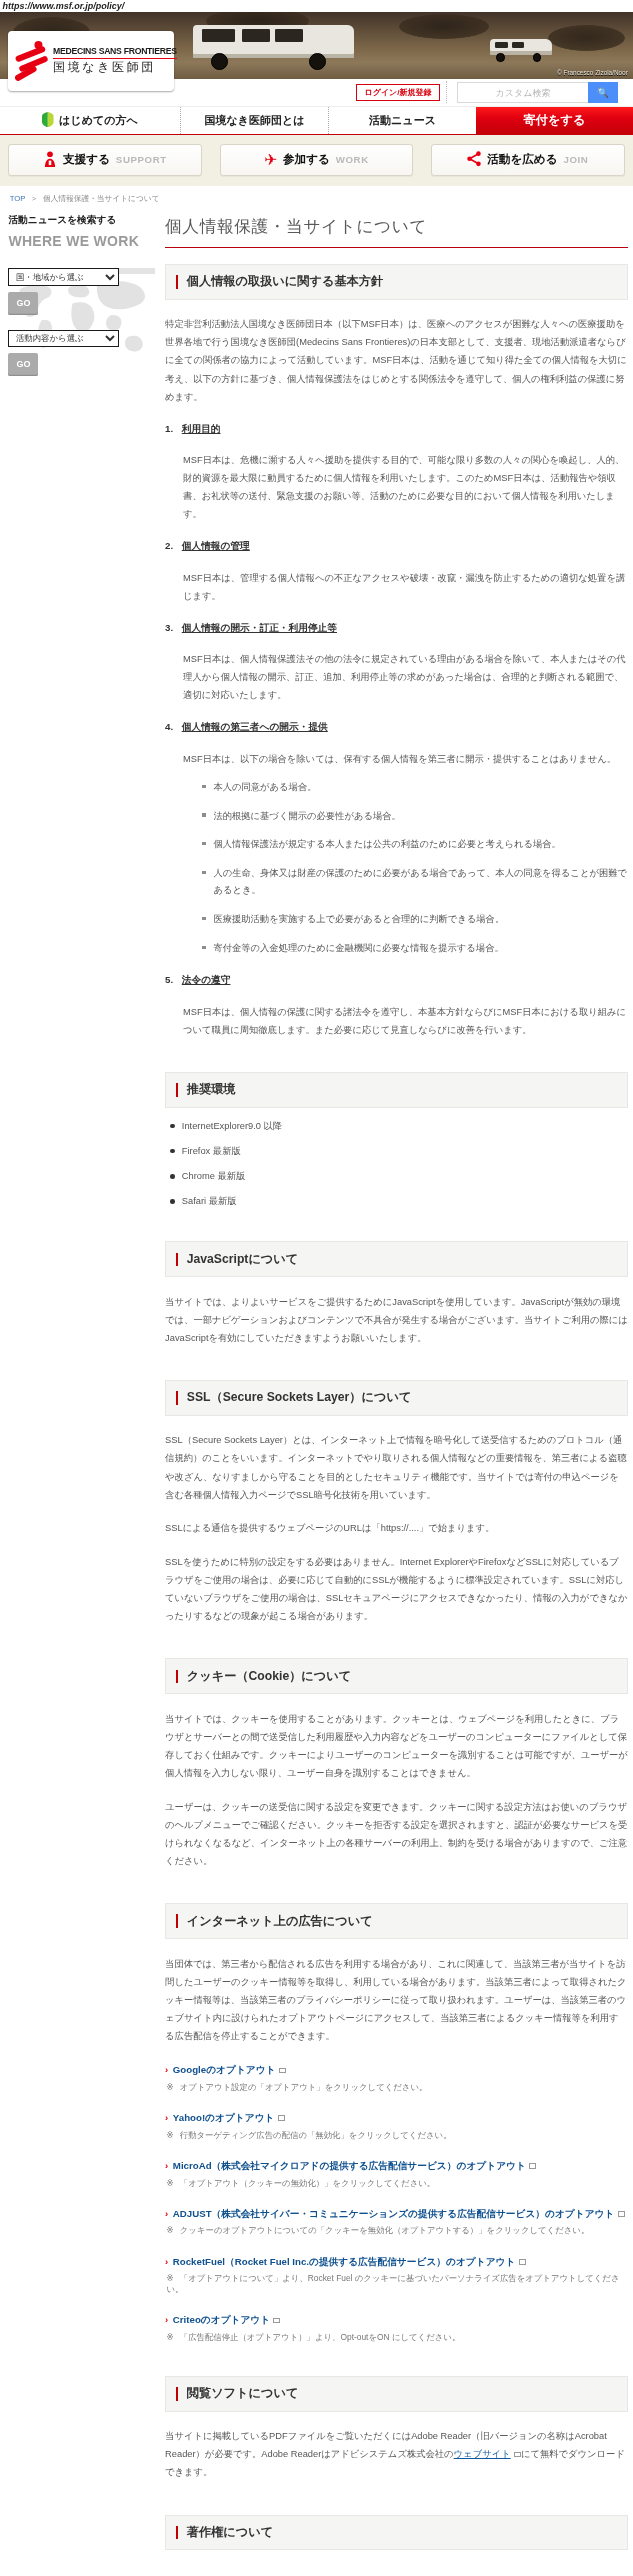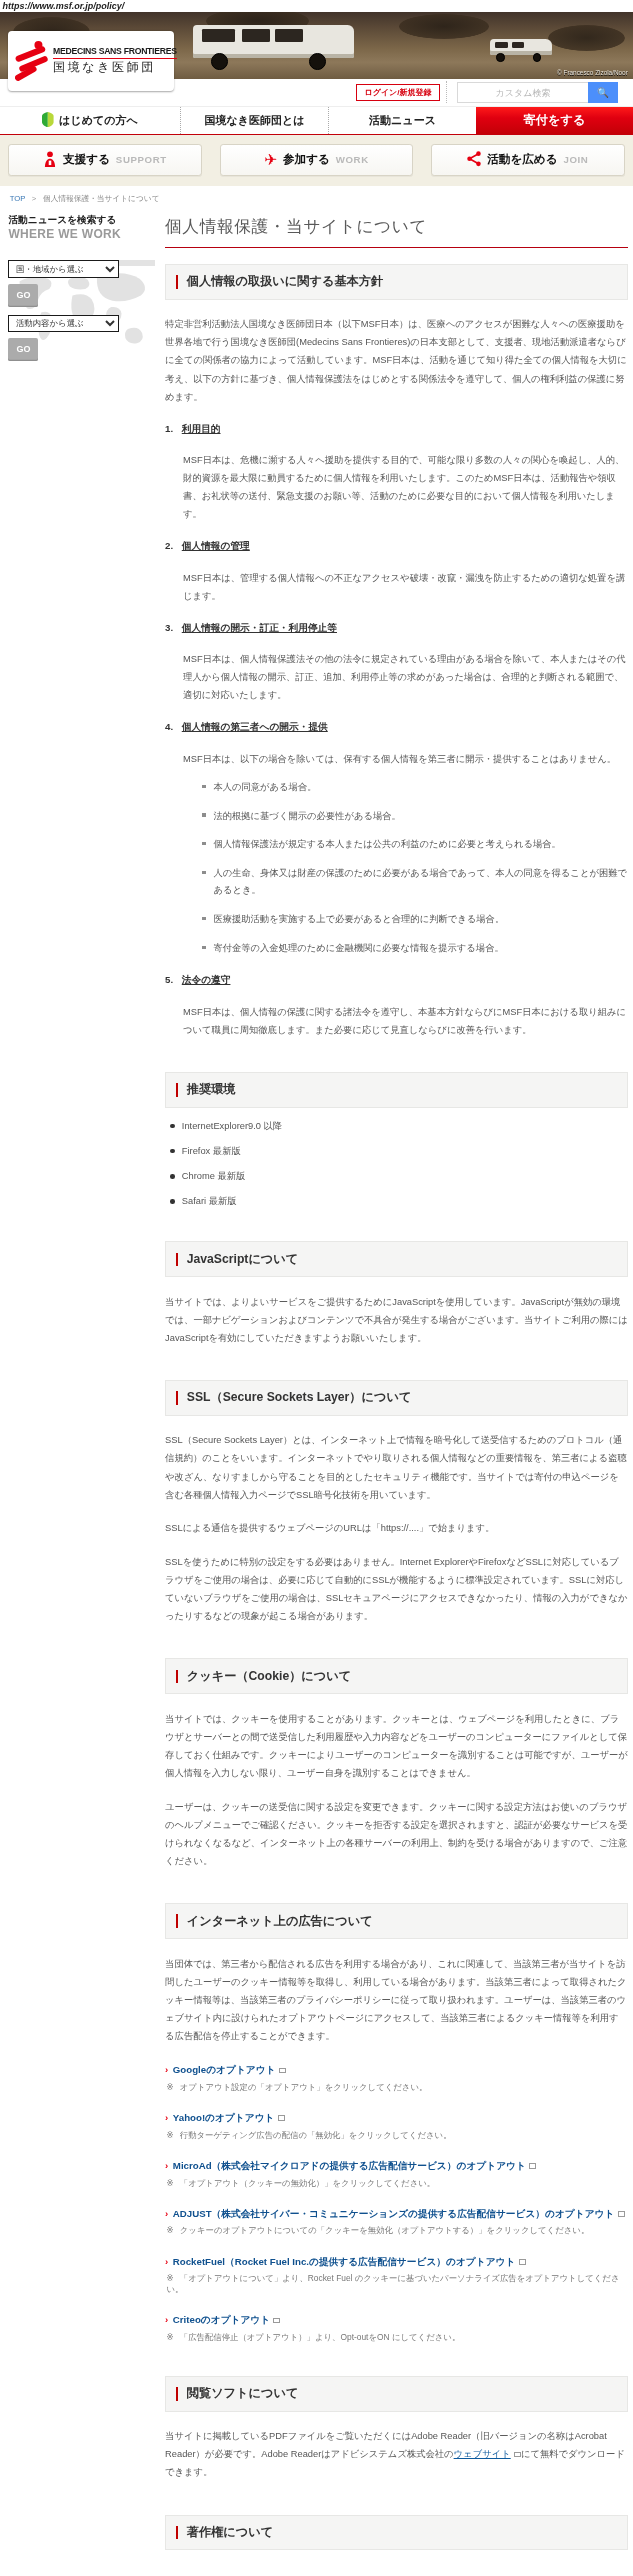--- a/index.html
+++ b/index.html
@@ -55,28 +55,28 @@
   .ql-jp { font-size:11.6px; font-weight:bold; color:#111; }
   .ql-en { font-size:9.7px; font-weight:bold; color:#b9b9b9; letter-spacing:0.6px; }
   
   .breadcrumb { padding:7.7px 0 3.9px 9.7px; font-size:7.7px; color:#888; }
   .breadcrumb a { color:#3a78b5; text-decoration:none; cursor:pointer; }
   .breadcrumb .sep { margin:0 4.5px; color:#999; }
   
   .layout { display:flex; align-items:flex-start; padding:6.4px 5.2px 0 8.4px; }
   .sidebar { width:147px; flex:0 0 147px; }
   .side-title { font-size:9.7px; font-weight:bold; color:#222; }
-  .side-sub { font-size:12px; font-weight:bold; color:#9a9a9a; margin-top:0; letter-spacing:0.3px; }
+  .side-sub { font-size:14px; font-weight:bold; color:#9a9a9a; margin-top:6px; letter-spacing:0.3px; }
   .map-wrap { position:relative; margin-top:9px; height:119px; }
   .map-notch { position:absolute; top:0; left:0; right:0; height:5.2px; background:#e3e3e3; }
   .map-notch::after { content:""; position:absolute; left:63px; top:5.2px; border:4.5px solid transparent; border-top-color:#e3e3e3; }
   .map-svg { position:absolute; top:6.4px; left:0; }
   .side-select { position:relative; z-index:2; display:block; width:111px; height:17.4px; margin-top:19.3px; font-size:8.4px; color:#333;
     border:0.6px solid #1a1a1a; background:#fff; border-radius:0; padding:0 2.6px; }
-  .side-select.second { margin-top:8px; }
+  .side-select.second { margin-top:15px; }
   .go-btn { position:relative; z-index:2; margin-top:5.8px; width:30px; height:23px; background:#ababab; color:#fff; border:none;
     font-size:9px; font-weight:bold; border-radius:1.9px; cursor:pointer; box-shadow:inset 0 -1.3px 0 #8f8f8f; }
   
   .main-col { flex:1; margin-left:9.7px; min-width:0; padding-bottom:6.4px; }
   .page-title { font-size:16.7px; color:#595959; font-weight:400; padding:1.3px 0 9px; border-bottom:1.3px solid #b6000f; letter-spacing:0.6px; }
   
   .sec-head { margin-top:33px; background:#f5f5f4; border:0.6px solid #e7e7e5; padding:8.4px 9.7px; font-size:12.2px; font-weight:bold; color:#333; display:flex; align-items:center;text-align:center; }
   .policy-section:first-child .sec-head { margin-top:15.5px; }
   .redbar { width:2.6px; height:13.5px; background:#c00000; margin-right:8.4px; flex:0 0 2.6px; }
   .policy-p { font-size:9.3px; line-height:1.95; color:#555; margin-top:15.5px; }

